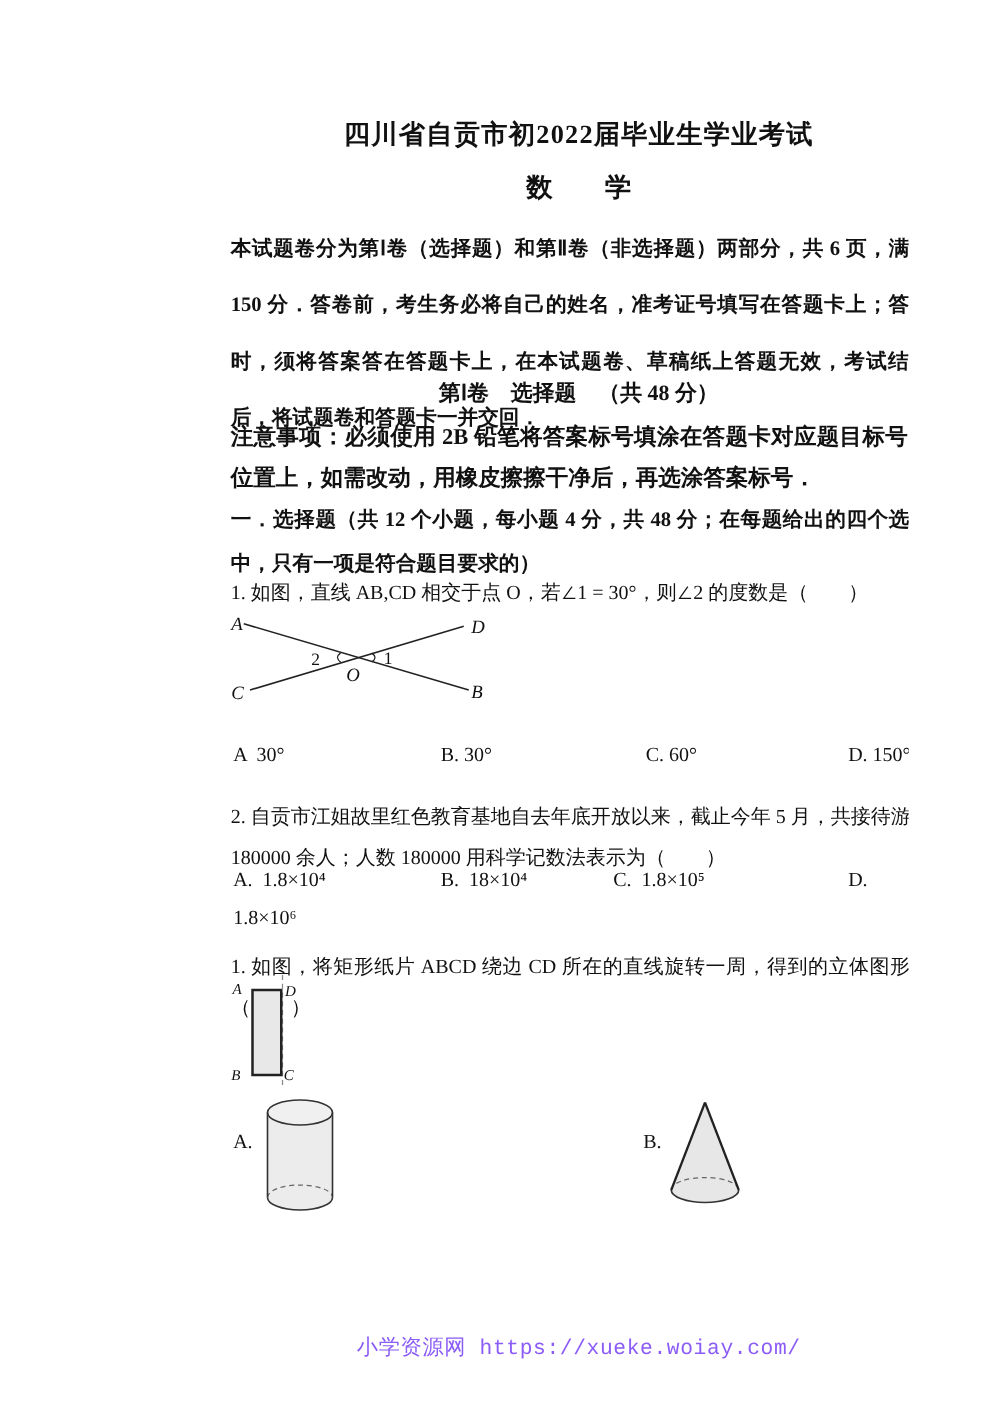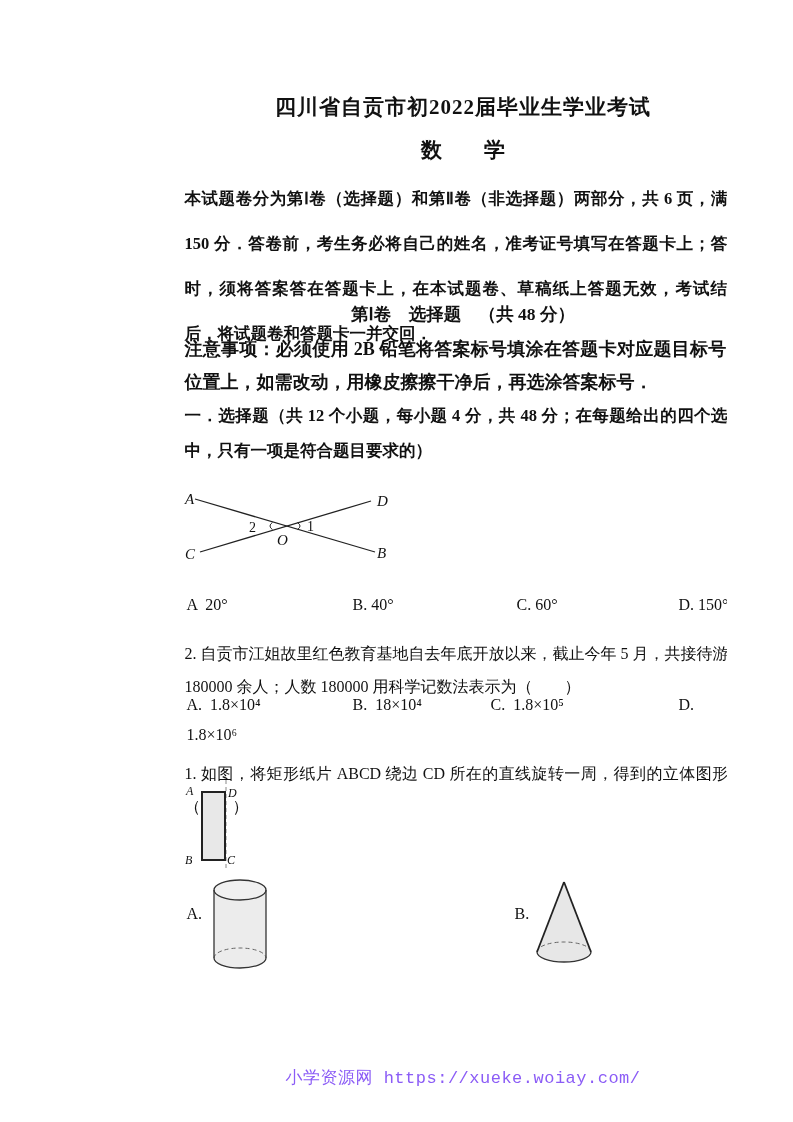--- a/index.html
+++ b/index.html
@@ -38,37 +38,38 @@
   <div class="abs center subject bold" style="top:136px;">数　　学</div>
 
   <div class="abs block para bold" style="top:176px;">本试题卷分为第Ⅰ卷（选择题）和第Ⅱ卷（非选择题）两部分，共 6 页，满分 150 分．答卷前，考生务必将自己的姓名，准考证号填写在答题卡上；答卷时，须将答案答在答题卡上，在本试题卷、草稿纸上答题无效，考试结束后，将试题卷和答题卡一并交回．</div>
 
   <div class="abs center bold" style="top:302px; font-size:17.5px;">第Ⅰ卷　选择题　（共 48 分）</div>
 
   <div class="abs block para2 bold" style="top:333px;">注意事项：必须使用 2B 铅笔将答案标号填涂在答题卡对应题目标号的位置上，如需改动，用橡皮擦擦干净后，再选涂答案标号．</div>
 
   <div class="abs block bold" style="top:398px; font-size:16.5px; line-height:35px; text-align:justify;">一．选择题（共 12 个小题，每小题 4 分，共 48 分；在每题给出的四个选项中，只有一项是符合题目要求的）</div>
 
+  <div class="abs block qtext" style="top:458px;">1. 如图，直线 AB,CD 相交于点 O，若∠1 = 30°，则∠2 的度数是（　　）</div>
 
   <svg class="abs" style="left:112px; top:486px;" width="235" height="88" viewBox="0 0 235 88">
     <line x1="16" y1="13" x2="196" y2="66" stroke="#222" stroke-width="1.3"></line>
     <line x1="21" y1="66" x2="192" y2="15" stroke="#222" stroke-width="1.3"></line>
     <path d="M 93.5 36.3 Q 88.5 40 93.5 43.7" fill="none" stroke="#222" stroke-width="1"></path>
     <path d="M 118.5 36.5 Q 123.5 40 118.6 43.5" fill="none" stroke="#222" stroke-width="1"></path>
     <text x="6" y="18" class="mathlbl">A</text>
     <text x="198" y="20" class="mathlbl">D</text>
     <text x="6" y="73" class="mathlbl">C</text>
     <text x="198" y="72" class="mathlbl">B</text>
     <text x="98" y="59" class="mathlbl">O</text>
     <text x="70" y="46" class="numlbl">2</text>
     <text x="128" y="45" class="numlbl">1</text>
   </svg>
 
-  <span class="abs opt" style="left:120px; top:596px;">A  20°</span>
-  <span class="abs opt" style="left:286px; top:596px;">B. 40°</span>
+  <span class="abs opt" style="left:120px; top:596px;">A  30°</span>
+  <span class="abs opt" style="left:286px; top:596px;">B. 30°</span>
   <span class="abs opt" style="left:450px; top:596px;">C. 60°</span>
   <span class="abs opt" style="left:612px; top:596px;">D. 150°</span>
 
   <div class="abs block qtext" style="top:637px;">2. 自贡市江姐故里红色教育基地自去年底开放以来，截止今年 5 月，共接待游客 180000 余人；人数 180000 用科学记数法表示为（　　）</div>
 
   <span class="abs opt" style="left:120px; top:696px;">A.  1.8×10⁴</span>
   <span class="abs opt" style="left:286px; top:696px;">B.  18×10⁴</span>
   <span class="abs opt" style="left:424px; top:696px;">C.  1.8×10⁵</span>
   <span class="abs opt" style="left:612px; top:696px;">D.</span>
   <span class="abs opt" style="left:120px; top:726px;">1.8×10⁶</span>

